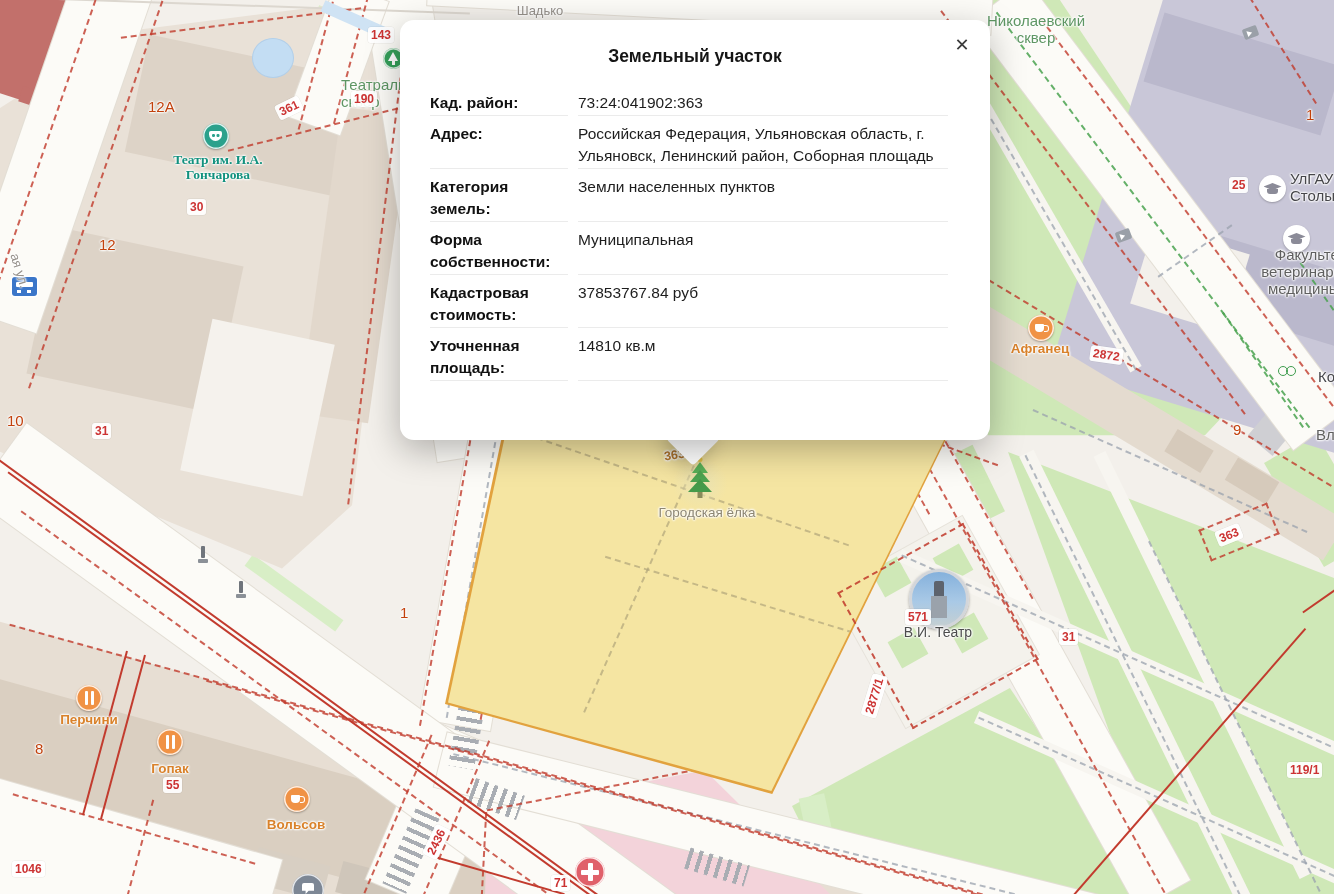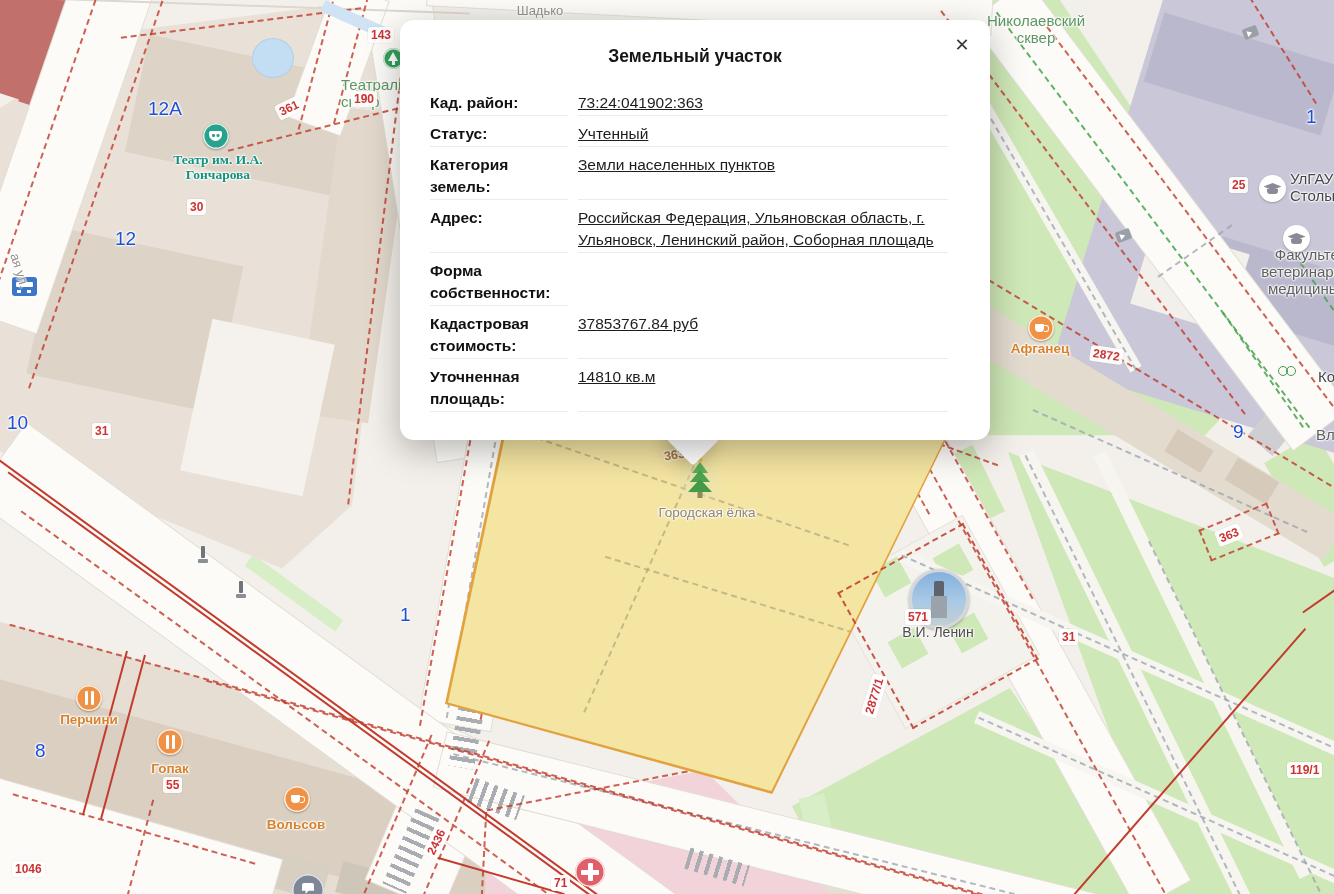--- a/index.html
+++ b/index.html
@@ -29,21 +29,21 @@
   .zebra-h{position:absolute;background:repeating-linear-gradient(90deg,#a9adb3 0 4px,rgba(255,255,255,0) 4px 10px);}
   
   #parcel-sel{position:absolute;left:445px;top:431px;width:505px;height:363px;
     clip-path:polygon(11.5% 0,100% 0,64.8% 100%,0 75.2%);background:#e2a23e;z-index:8;}
   #parcel-sel-fill{position:absolute;inset:3px;clip-path:polygon(11.5% 0,100% 0,64.8% 100%,0 75.2%);
     background:rgba(246,233,168,.95);}
   
   .badge{position:absolute;background:rgba(255,255,255,.92);border-radius:3px;padding:0 3px;
     font-size:12px;font-weight:bold;line-height:16px;color:#c33;white-space:nowrap;z-index:30;
     box-shadow:0 0 0 .5px rgba(0,0,0,.07);}
-  .bnum{position:absolute;font-size:19px;color:#1d4ed8;z-index:26;white-space:nowrap;}
+  .bnum{position:absolute;font-size:15px;color:#c2410c;z-index:26;white-space:nowrap;}
   .halo{text-shadow:0 1px 2px #fff,0 -1px 2px #fff,1px 0 2px #fff,-1px 0 2px #fff;}
   .alabel{position:absolute;font-size:15px;line-height:17px;white-space:pre-line;z-index:26;}
   .ac-green{color:#5e9663;}.ac-dark{color:#5f5f5f;}.ac-darker{color:#46464a;}.ac-gray{color:#95908a;}
   .poi-label{position:absolute;font-size:13.5px;font-weight:bold;line-height:15px;white-space:pre-line;z-index:28;text-align:center;}
   .c-food,.c-cafe{color:#d9822b;}.c-theater{color:#12917e;}
   .poi-icon{position:absolute;width:26px;height:26px;border-radius:50%;z-index:28;
     box-shadow:0 1px 2px rgba(0,0,0,.3),inset 0 0 0 1.5px rgba(255,255,255,.85);}
   .t-food,.t-cafe{background:#f09245;}
   .t-theater{background:#2aa18c;}
   .t-cafe::before{content:"";position:absolute;left:7px;top:9px;width:9px;height:8px;background:#fff;border-radius:1px 1px 4px 4px;}
@@ -96,21 +96,21 @@
     transform:rotate(45deg);box-shadow:0 6px 20px rgba(0,0,0,.25);z-index:49;}
   #popup{position:absolute;left:400px;top:20px;width:590px;height:420px;background:#fff;border-radius:14px;
     box-shadow:0 10px 35px rgba(0,0,0,.28);z-index:50;overflow:hidden;}
   #popup-title{margin-top:26px;text-align:center;font-size:17.5px;font-weight:bold;color:#151515;}
   #popup-close{position:absolute;right:16px;top:13px;width:24px;height:24px;font-size:18px;line-height:24px;
     text-align:center;color:#3c3c3c;cursor:pointer;}
   #popup-rows{margin:18px 42px 0 30px;}
   .prow{display:flex;}
   .f-label,.f-value{padding:7px 0 1px;border-bottom:1px solid #ebebeb;line-height:22px;font-size:15.5px;}
   .f-label{flex:0 0 138px;margin-right:10px;font-weight:bold;color:#111;}
-  .f-value{flex:1;color:#1d1d1d;text-decoration:underline;}
+  .f-value{flex:1;color:#1d1d1d;}
 </style>
 </head>
 <body>
 
 <div id="map">
 
   <div class="gr" style="left:940px;top:0;width:360px;height:440px;clip-path:polygon(1.4% 0,33.3% 0,97.2% 78.4%,73.6% 98.9%,13.3% 98.9%,1.4% 13.6%);"></div>
   <div class="gr2" style="left:715px;top:-10px;width:250px;height:28px;transform:rotate(-4deg);"></div>
   <div class="gr2" style="left:298px;top:20px;width:105px;height:105px;transform:rotate(20deg);"></div>
   <div class="gr2" style="left:418px;top:50px;width:60px;height:75px;transform:rotate(20deg);"></div>
@@ -255,49 +255,46 @@
     <div class="trunk"></div>
     <div class="star"></div>
   </div>
   <div class="a halo" style="left:664px;top:448px;font-size:12.5px;font-weight:bold;color:#b97b2e;transform:rotate(-8deg);z-index:30;">363</div>
   <div class="a halo" style="left:707px;top:505px;transform:translateX(-50%);font-size:13.5px;color:#8d8672;z-index:29;white-space:nowrap;">Городская ёлка</div>
 
   <div id="lenin-circle">
     <div class="statue"></div>
     <div class="pedestal"></div>
   </div>
-  <div class="a halo" style="left:938px;top:624px;transform:translateX(-50%);font-size:14px;color:#4c4c4c;z-index:30;white-space:nowrap;">В.И. Ленин</div>
+  <div class="a halo" style="left:938px;top:624px;transform:translateX(-50%);font-size:14px;color:#4c4c4c;z-index:30;white-space:nowrap;">В.И. Театр</div>
 
   <div id="popup-tail"></div>
   <div id="popup">
     <div id="popup-close">✕</div>
     <div id="popup-title">Земельный участок</div>
     <div id="popup-rows">
   <div class="prow">
     <div class="f-label">Кад. район:</div>
     <div class="f-value">73:24:041902:363</div>
   </div>
 
-  <div class="prow">
-    <div class="f-label">Статус:</div>
-    <div class="f-value">Учтенный</div>
+
+  <div class="prow">
+    <div class="f-label">Адрес:</div>
+    <div class="f-value">Российская Федерация, Ульяновская область, г. Ульяновск, Ленинский район, Соборная площадь</div>
   </div>
 
   <div class="prow">
     <div class="f-label">Категория земель:</div>
     <div class="f-value">Земли населенных пунктов</div>
   </div>
 
   <div class="prow">
-    <div class="f-label">Адрес:</div>
-    <div class="f-value">Российская Федерация, Ульяновская область, г. Ульяновск, Ленинский район, Соборная площадь</div>
-  </div>
-
-  <div class="prow">
     <div class="f-label">Форма собственности:</div>
+    <div class="f-value">Муниципальная</div>
   </div>
 
   <div class="prow">
     <div class="f-label">Кадастровая стоимость:</div>
     <div class="f-value">37853767.84 руб</div>
   </div>
 
   <div class="prow">
     <div class="f-label">Уточненная площадь:</div>
     <div class="f-value">14810 кв.м</div>
@@ -315,21 +312,21 @@
     <div class="badge" style="left: 420px; top: 834px; transform: rotate(-64deg);">2436</div>
     <div class="badge" style="left: 551px; top: 875px;">71</div>
     <div class="badge" style="left: 853px; top: 688px; transform: rotate(-73deg);">2877/1</div>
     <div class="badge" style="left: 1090px; top: 347px; transform: rotate(8deg);">2872</div>
     <div class="badge" style="left: 1229px; top: 177px;">25</div>
     <div class="badge" style="left: 1216px; top: 527px; transform: rotate(-22deg);">363</div>
     <div class="badge" style="left: 1059px; top: 629px;">31</div>
     <div class="badge" style="left: 905px; top: 609px;">571</div>
     <div class="badge" style="left: 1287px; top: 762px;">119/1</div>
     <div class="bnum halo" style="left: 148px; top: 98px;">12А</div>
-    <div class="bnum halo" style="left: 99px; top: 228px; margin-left: 16px;">12</div>
+    <div class="bnum halo" style="left: 99px; top: 236px;">12</div>
     <div class="bnum halo" style="left: 7px; top: 412px;">10</div>
     <div class="bnum halo" style="left: 35px; top: 740px;">8</div>
     <div class="bnum halo" style="left: 400px; top: 604px;">1</div>
     <div class="bnum halo" style="left: 1233px; top: 421px;">9</div>
     <div class="bnum halo" style="left: 1306px; top: 106px;">1</div>
     <div class="poi-icon t-theater" style="left: 203px; top: 123px;"></div>
     <div class="poi-label halo c-theater" style="left: 218px; top: 152px; transform: translateX(-50%); font-family: Liberation Serif, serif;">Театр им. И.А.
 Гончарова</div>
     <div class="poi-icon t-food" style="left: 76px; top: 685px;"></div>
     <div class="poi-label halo c-food" style="left: 89px; top: 712px; transform: translateX(-50%);">Перчини</div>

